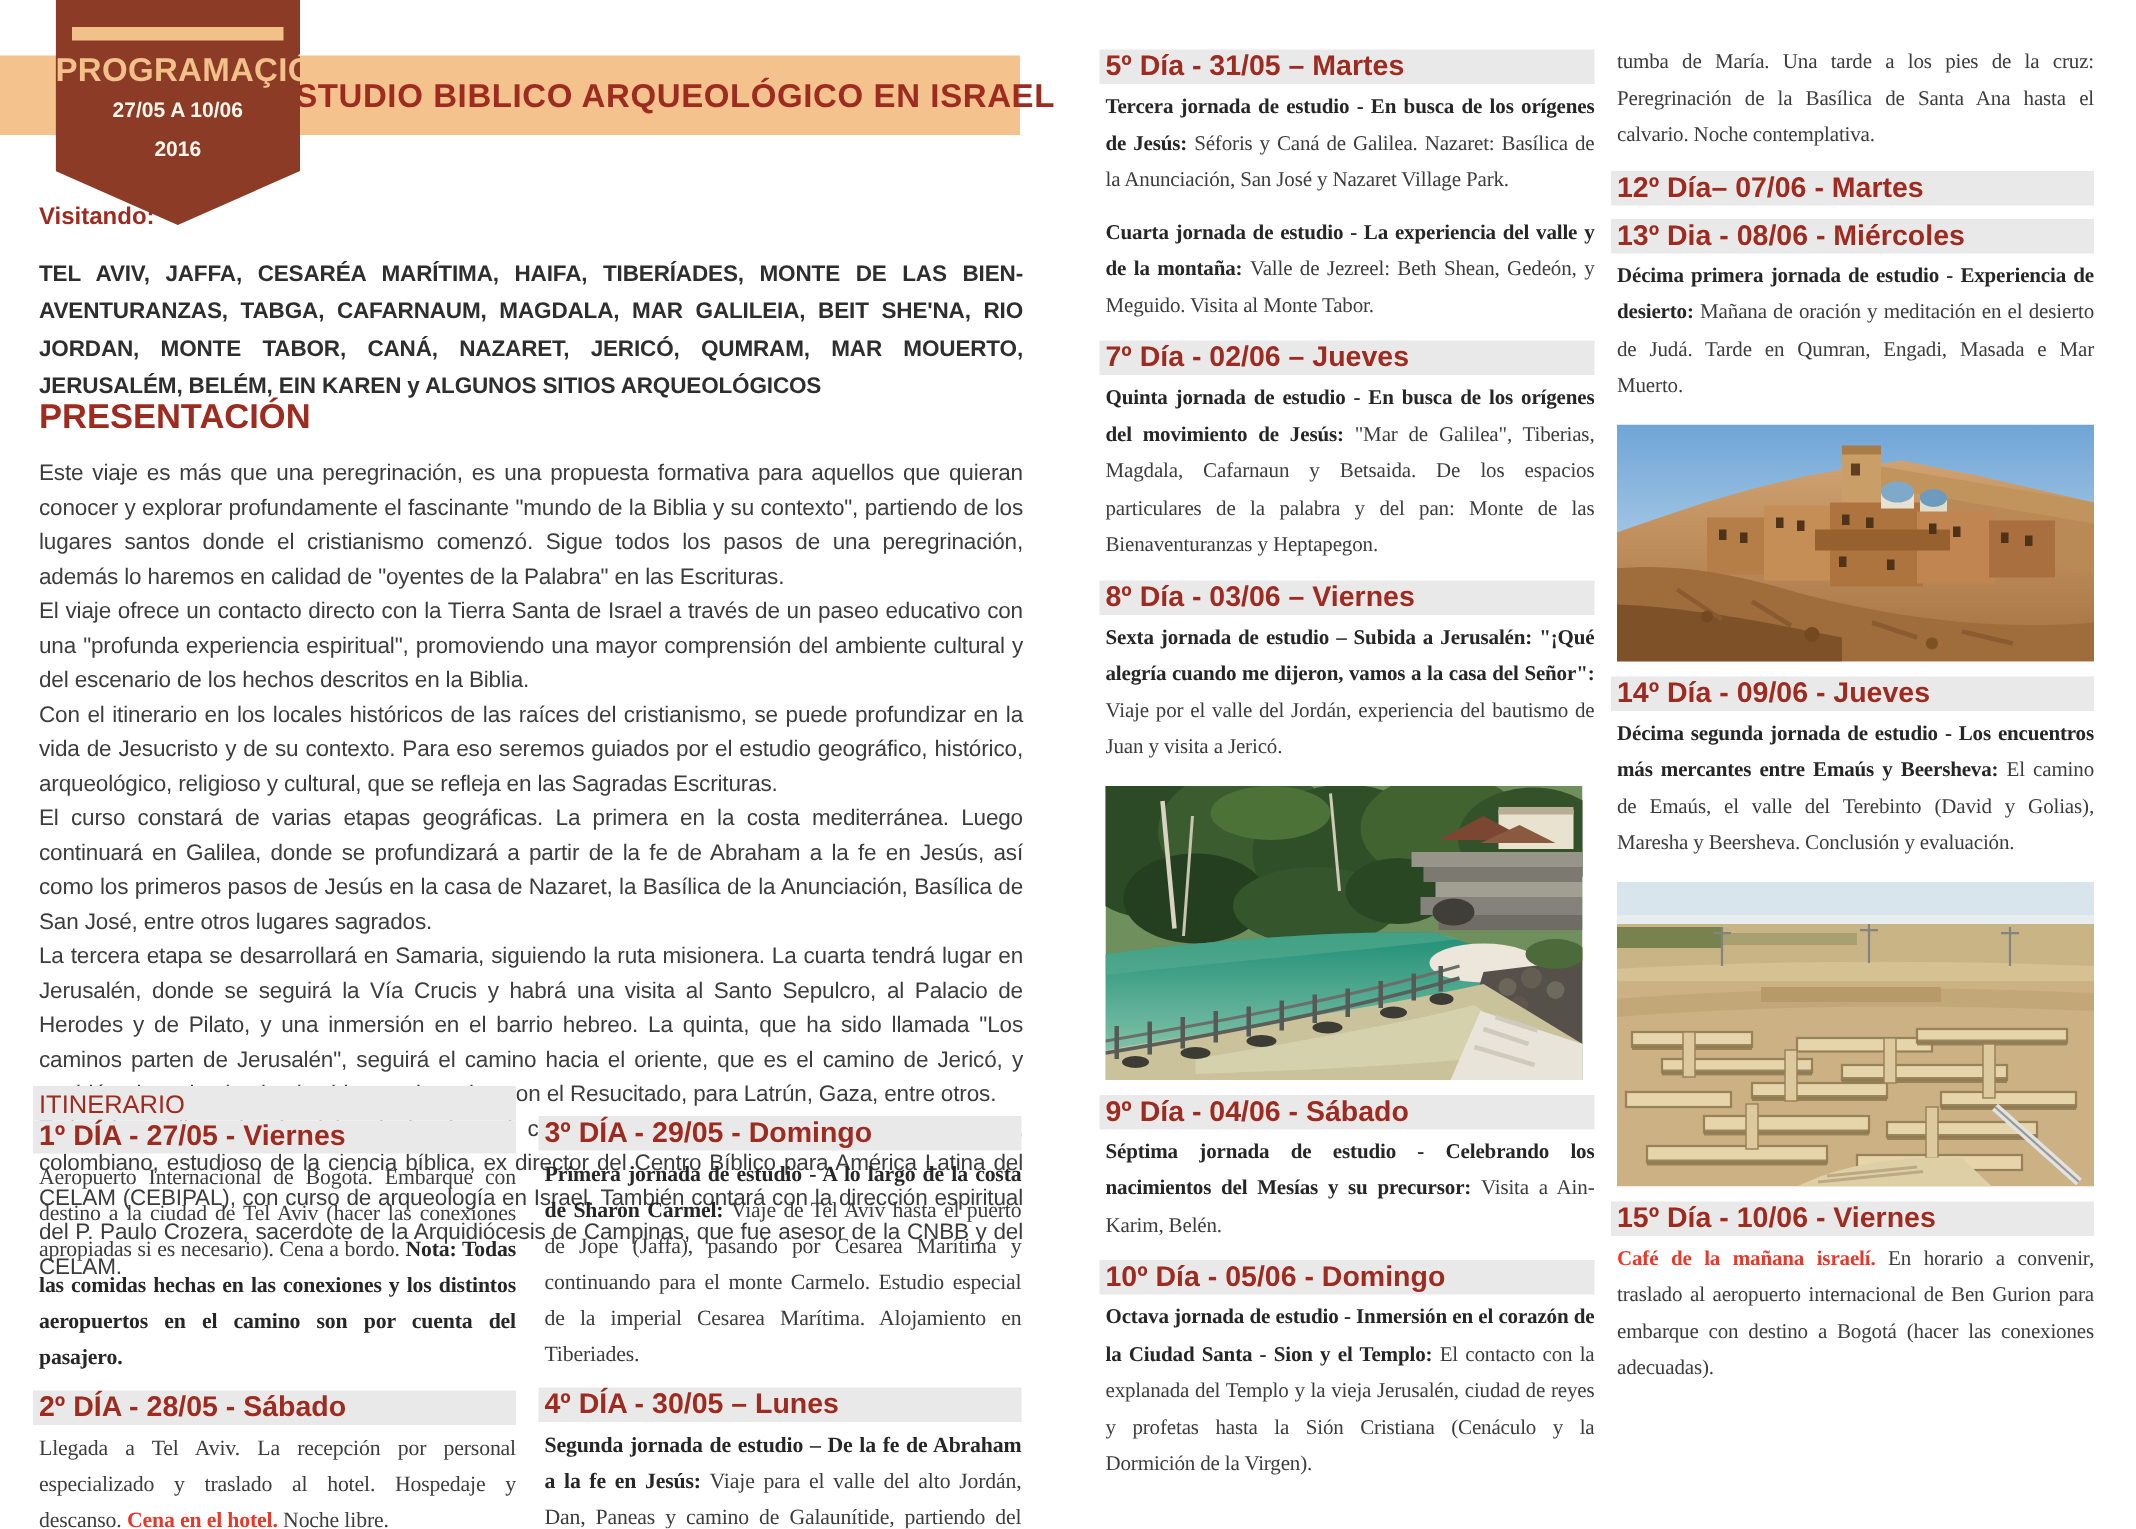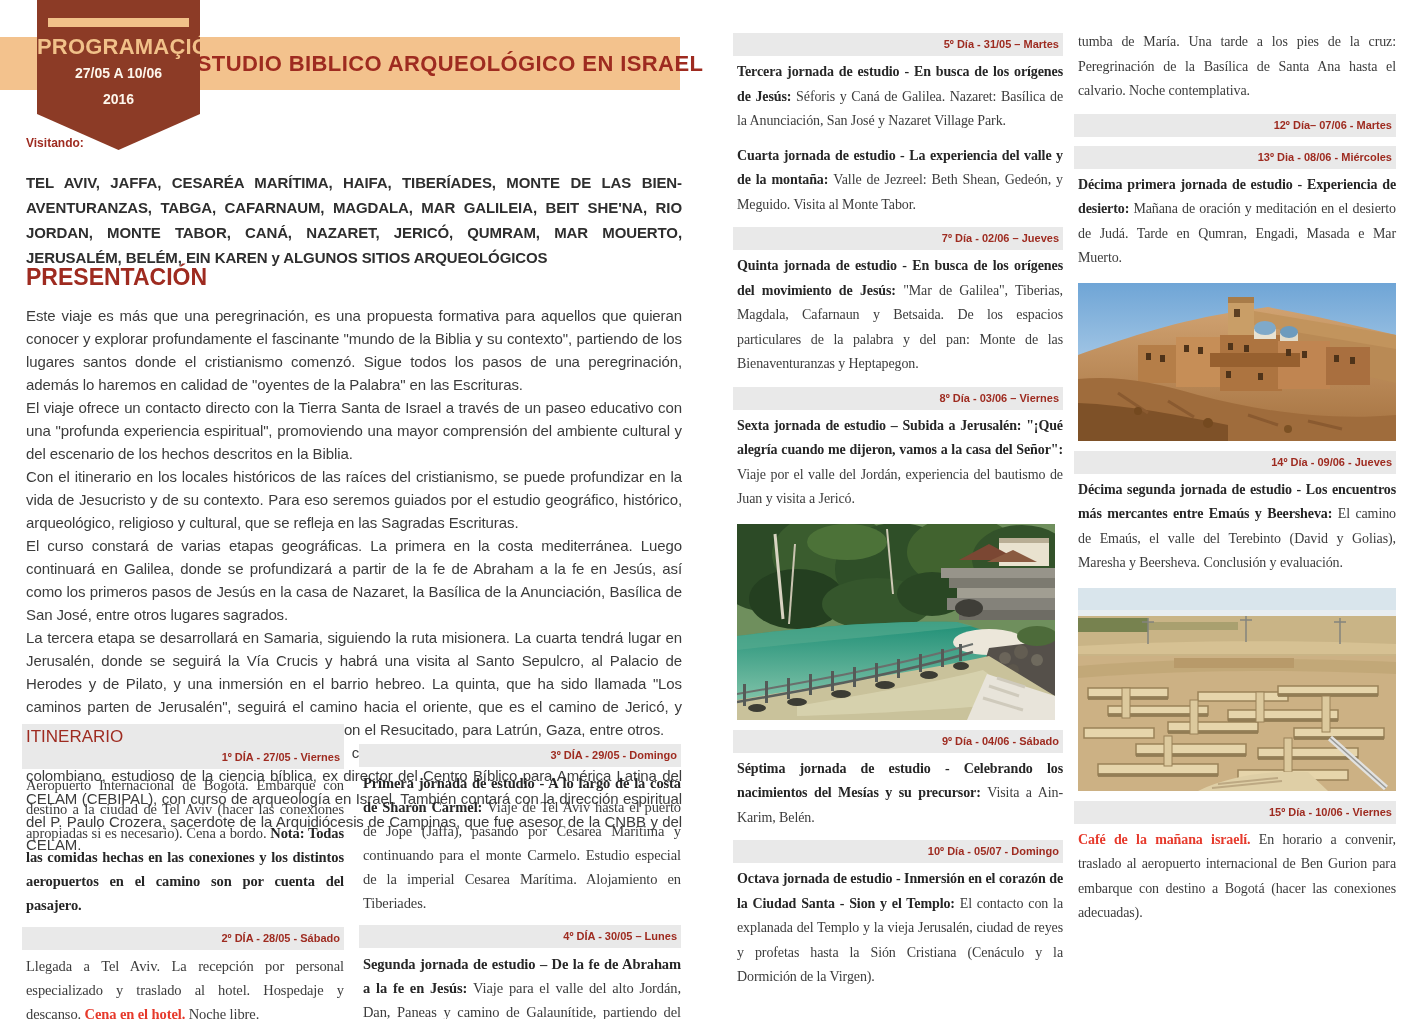--- a/index.html
+++ b/index.html
@@ -17,41 +17,41 @@
   }
   .ribbon{
     position:absolute;left:37px;top:0;width:163px;height:150px;background:#8c3b26;
     clip-path:polygon(0 0,100% 0,100% 76%,50% 100%,0 76%);
     text-align:center;z-index:2;
   }
   .ribbon .bar{width:141px;height:9px;background:#f1c189;margin:18px auto 7px auto;}
   .ribbon .t1{color:#f1c189;font-weight:bold;font-size:22px;letter-spacing:.2px;line-height:26px;}
   .ribbon .t2,.ribbon .t3{color:#fdf6ec;font-weight:bold;font-size:14px;line-height:26px;}
   
-  .visiting-label{position:absolute;left:26px;top:136px;font-size:12px;font-weight:bold;color:#9e2b20;}
+  .visiting-label{position:absolute;left:26px;top:136px;font-size:16px;font-weight:bold;color:#9e2b20;}
   .locations{
     position:absolute;left:26px;top:170px;width:656px;
     font-size:15px;font-weight:bold;color:#2e2e2e;line-height:25px;text-align:justify;letter-spacing:-.1px;
   }
   .pres-head{position:absolute;left:26px;top:264px;font-size:23px;font-weight:bold;color:#9e2b20;}
   .presentation{
     position:absolute;left:26px;top:304px;width:656px;
     font-size:15px;line-height:23px;text-align:justify;letter-spacing:-.1px;
   }
   .presentation p{margin:0;}
   
   .col{position:absolute;}
   .col-a{left:26px;top:724px;width:318px;}
   .col-b{left:363px;top:744px;width:318px;}
   .col-3{left:737px;top:33px;width:326px;}
   .col-4{left:1078px;top:30px;width:318px;}
   .day{margin:0 0 9px 0;}
   .day-head{
     margin:0 0 0 -4px;padding:1px 4px;background:#e9e9e9;color:#9e2b20;
-    font-size:11px;font-weight:bold;line-height:21px;text-align:right;
+    font-size:19px;font-weight:bold;line-height:21px;
   }
   .itin-title{
     margin:0 0 0 -4px;padding:2px 4px 0 4px;background:#e9e9e9;color:#9e2b20;
     font-size:17px;font-weight:normal;line-height:21px;
   }
   .itin-title + .day-head{padding-top:0;}
   .day-body{
     margin:4px 0 10px 0;font-size:14px;line-height:24.5px;text-align:justify;letter-spacing:-.1px;color:#3c3c3c;font-family:Liberation Serif, serif;
   }
   .col-a .day-body,.col-b .day-body{line-height:24px;font-size:14.5px;}
@@ -207,21 +207,21 @@
             <ellipse cx="224" cy="142" rx="8" ry="4"></ellipse>
         </g>
       </svg>
     </figure>
 
     <section class="day">
       <h3 class="day-head">9º Día - 04/06 - Sábado</h3>
       <p class="day-body"><span class="seg-bold">Séptima jornada de estudio - Celebrando los nacimientos del Mesías y su precursor: </span><span class="seg-plain">Visita a Ain-Karim, Belén.</span></p>
     </section>
     <section class="day">
-      <h3 class="day-head">10º Día - 05/07 - Domingo</h3>
+      <h3 class="day-head">10º Día - 05/06 - Domingo</h3>
       <p class="day-body"><span class="seg-bold">Octava jornada de estudio - Inmersión en el corazón de la Ciudad Santa - Sion y el Templo: </span><span class="seg-plain">El contacto con la explanada del Templo y la vieja Jerusalén, ciudad de reyes y profetas hasta la Sión Cristiana (Cenáculo y la Dormición de la Virgen).</span></p>
     </section>
 
   </div>
 
   <div class="col col-4">
     <p class="day-body cont-par">tumba de María. Una tarde a los pies de la cruz: Peregrinación de la Basílica de Santa Ana hasta el calvario. Noche contemplativa.</p>
 
     <section class="day">
       <h3 class="day-head">12º Día– 07/06 - Martes</h3>

